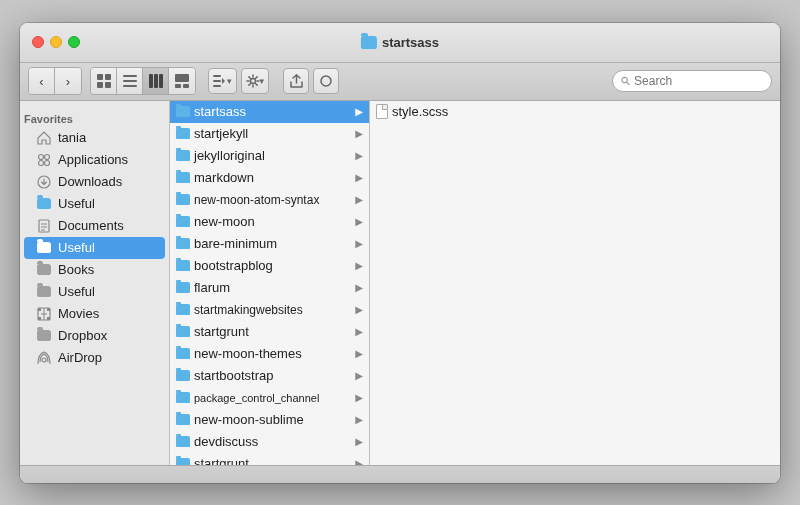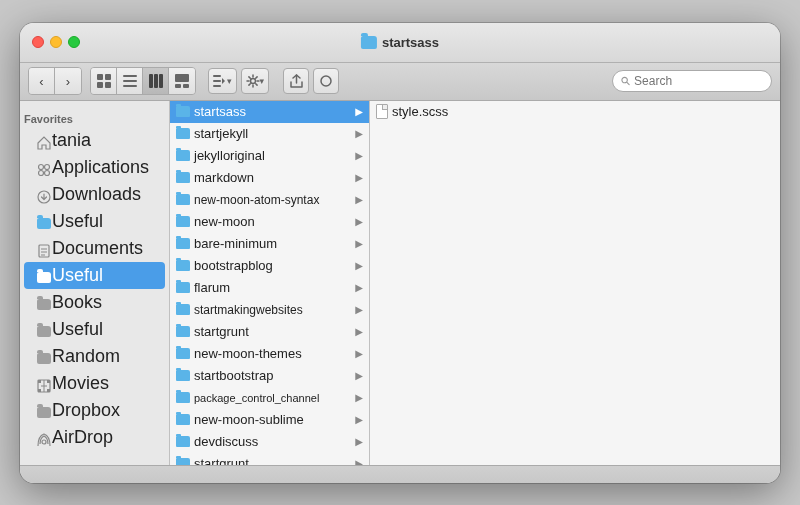--- a/index.html
+++ b/index.html
@@ -9,21 +9,21 @@
       align-items: center;
       justify-content: center;
       width: 800px;
       height: 505px;
       font-family: -apple-system, BlinkMacSystemFont, "Helvetica Neue", Arial, sans-serif;
     }
     .window {
       width: 760px;
       height: 460px;
       background: #f5f5f5;
-      border-radius: 14px;
+      border-radius: 8px;
       box-shadow: 0 10px 40px rgba(0,0,0,0.4), 0 0 0 1px rgba(0,0,0,0.2);
       display: flex;
       flex-direction: column;
       overflow: hidden;
     }
     
     .titlebar {
       height: 40px;
       background: linear-gradient(to bottom, #e8e8e8, #d8d8d8);
       border-bottom: 1px solid #b0b0b0;
@@ -165,23 +165,24 @@
     }
     .sidebar-section-title {
       font-size: 11px;
       font-weight: 700;
       color: #666;
       padding: 4px 4px 2px;
       text-transform: none;
     }
     .sidebar-item {
       display: flex;
-      align-items: flex-end;
+      align-items: flex-start;
       padding: 3px 8px 3px 12px;
-      font-size: 18px;
+      gap: 6px;
+      font-size: 13px;
       color: #222;
       cursor: pointer;
       border-radius: 4px;
       margin: 0 4px;
     }
     .sidebar-item.active {
       background: #4a9de8;
       color: white;
     }
     .sidebar-item.active .sidebar-icon { filter: brightness(10); }
@@ -469,26 +470,20 @@
         <span>Books</span>
       </div>
 
       <div class="sidebar-item">
         <div class="sidebar-icon">
           <div class="folder-icon gray" style="width:14px;height:11px;"></div>
         </div>
         <span>Useful</span>
       </div>
 
-      <div class="sidebar-item">
-        <div class="sidebar-icon">
-          <div class="folder-icon gray" style="width:14px;height:11px;"></div>
-        </div>
-        <span>Random</span>
-      </div>
 
       <div class="sidebar-item">
         <div class="sidebar-icon">
           <svg width="14" height="14" viewBox="0 0 14 14">
               <rect x="1" y="1" width="12" height="12" rx="1" fill="none" stroke="#888" stroke-width="1.2"></rect>
               <rect x="1" y="1" width="3" height="3" fill="#888"></rect>
               <rect x="10" y="1" width="3" height="3" fill="#888"></rect>
               <rect x="1" y="10" width="3" height="3" fill="#888"></rect>
               <rect x="10" y="10" width="3" height="3" fill="#888"></rect>
               <line x1="4" y1="7" x2="10" y2="7" stroke="#888" stroke-width="1"></line>

